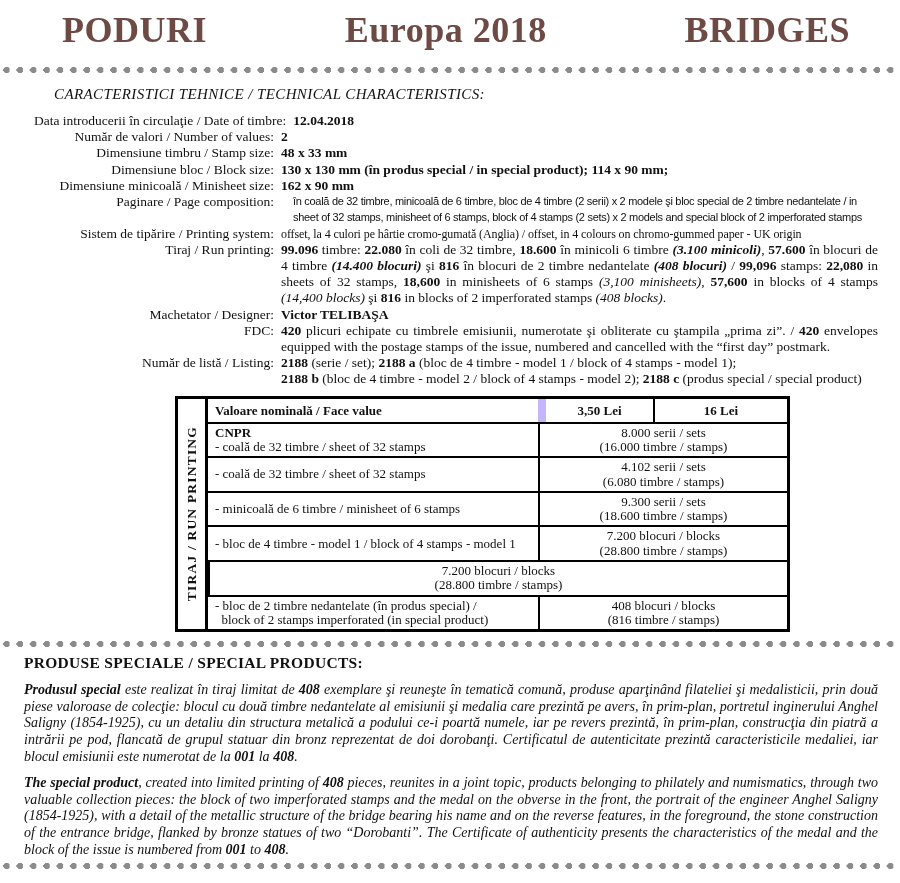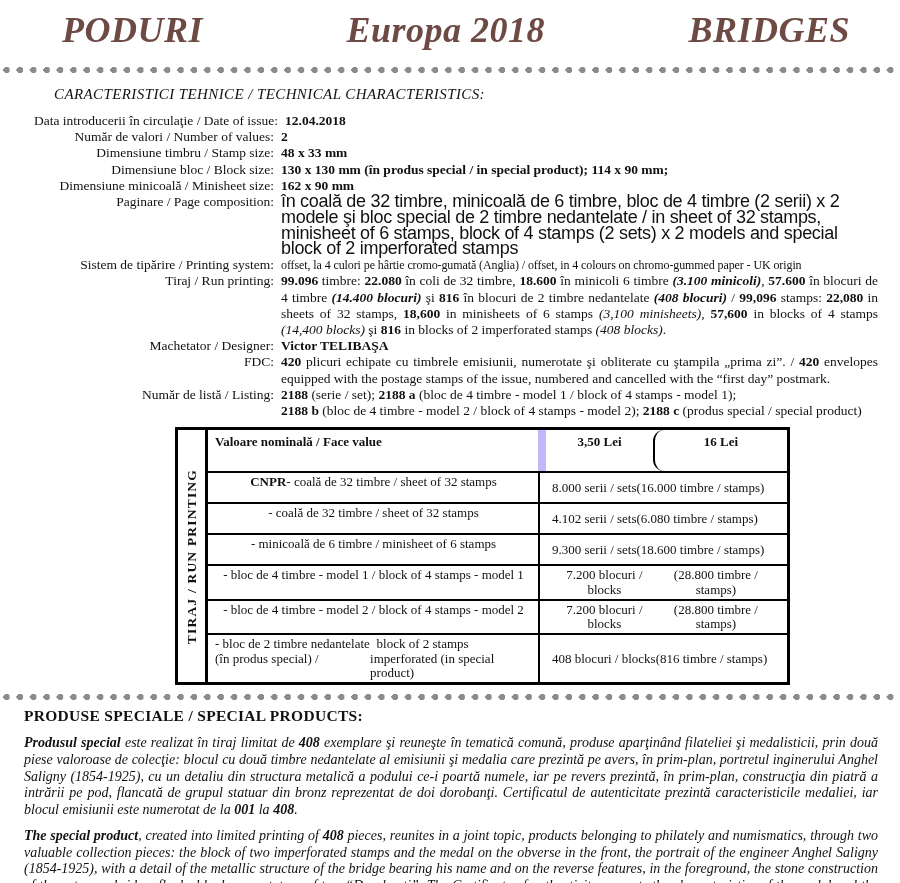--- a/index.html
+++ b/index.html
@@ -3,58 +3,58 @@
 <meta charset="utf-8">
 <style>
   * { margin:0; padding:0; box-sizing:border-box; }
   html, body { background:#ffffff; }
   body {
     width:900px; height:883px; overflow:hidden;
     font-family:"Liberation Serif", serif; color:#111;
   }
   
   .masthead { display:flex; justify-content:space-between; align-items:baseline; padding:6px 50px 0 62px; }
-  .title { font-size:36px; line-height:48px; font-weight:bold; font-style:italic;
+  .title { font-size:36px; line-height:48px; font-weight:bold; 
            color:var(--accent,#6e4a45); letter-spacing:0.5px; }
   
   .dotline { height:8px;
     background-image:radial-gradient(circle 3.3px at 6.5px 4px, var(--dots,#8b8b8b) 98%, transparent 100%);
     background-size:13.4px 8px; background-repeat:repeat-x; }
   .dot-top { margin-top:12px; }
   .dot-mid { margin-top:8px; }
   .dot-bot { margin-top:4px; }
   
   .tech-heading { margin:12px 20px 10px 54px; font-size:15px; font-style:italic;
                   font-weight:normal; letter-spacing:0.4px; }
   .char-list { margin:0 22px 0 34px; font-size:13.5px; line-height:16.2px; }
   .char-row { display:flex; }
   .char-label { flex:0 0 247px; text-align:right; padding-right:7px; white-space:nowrap; }
   .char-value { flex:1; min-width:0; }
   .char-value.justify { text-align:justify; }
-  .char-value.narrow { font-family:"Liberation Sans", sans-serif; font-size:18px;
-                       letter-spacing:-0.3px; line-height:15.8px; }
+  .char-value.narrow { font-family:"Liberation Sans", sans-serif; font-size:11px;
+                       letter-spacing:-0.3px; line-height:15.8px;margin-left:12px; }
   .char-value.tight { font-size:12px; letter-spacing:-0.1px; white-space:nowrap; }
   .b { font-weight:bold; }
   .i { font-style:italic; }
   
   .tiraj-table { display:flex; width:615px; margin:8px 0 0 175px; border:3px solid #000; }
   .side-label { flex:0 0 30px; border-right:3px solid #000; display:flex;
                 align-items:center; justify-content:center; }
   .side-label span { writing-mode:vertical-rl; transform:rotate(180deg); font-weight:bold;
                      font-size:13.5px; letter-spacing:1.2px; white-space:nowrap; }
   .table-main { flex:1; display:flex; flex-direction:column; }
   .t-header { display:flex; font-weight:bold; font-size:13px; }
-  .h-name { flex:0 0 330px; padding:4px 6px 21px 7px; }
+  .h-name { flex:0 0 330px; padding:4px 6px 3px 7px; }
   .h-v1 { flex:0 0 115px; text-align:center; padding:4px 0 3px; border-left:8px solid #c4b5fd; }
-  .h-v2 { flex:1; text-align:center; padding:4px 0 3px; border-left:2px solid #000;border-radius:11px; }
+  .h-v2 { flex:1; text-align:center; padding:4px 0 3px; border-left:2px solid #000; }
   .t-row { display:flex; border-top:2px solid #000; font-size:13px; }
-  .t-row .name { flex:0 0 330px; padding:2px 6px 2px 7px; display:flex; flex-direction:row;
+  .t-row .name { flex:0 0 330px; padding:2px 6px 2px 7px; display:flex; flex-direction:column;
                  justify-content:center; line-height:14.3px; min-height:29px; }
   .nline { white-space:pre-wrap; }
-  .t-row .val { flex:1; border-left:2px solid #000; display:flex; flex-direction:row;
+  .t-row .val { flex:1; border-left:2px solid #000; display:flex; flex-direction:column;
                 justify-content:flex-start; align-items:center; text-align:center;
                 line-height:14.3px; padding:2px 12px; }
   
   .special-heading { margin:6px 20px 0 24px; font-size:15.5px; font-weight:bold;
                      letter-spacing:0.3px; }
   .special-para { margin:10px 22px 0 24px; font-style:italic; font-size:14px;
                   line-height:16.6px; text-align:justify; }
 </style>
 </head>
 <body>
@@ -66,21 +66,21 @@
     <span class="title">Europa 2018</span>
     <span class="title">BRIDGES</span>
   </header>
 
   <div class="dotline dot-top"></div>
 
   <h2 class="tech-heading">CARACTERISTICI TEHNICE / TECHNICAL CHARACTERISTICS:</h2>
 
   <div class="char-list" id="char-list">
       <div class="char-row">
-        <div class="char-label">Data introducerii în circulaţie / Date of issue:</div>
+        <div class="char-label">Data introducerii în circulaţie / Date of timbre:</div>
         <div class="char-value"><span class="b">12.04.2018</span></div>
       </div>
       <div class="char-row">
         <div class="char-label">Număr de valori / Number of values:</div>
         <div class="char-value"><span class="b">2</span></div>
       </div>
       <div class="char-row">
         <div class="char-label">Dimensiune timbru / Stamp size:</div>
         <div class="char-value"><span class="b">48 x 33 mm</span></div>
       </div>
@@ -160,23 +160,20 @@
           <div class="t-row">
             <div class="name">
               <div class="nline"><span>- bloc de 4 timbre - model 1 / block of 4 stamps - model 1</span></div>
             </div>
             <div class="val">
               <div>7.200 blocuri / blocks</div>
               <div>(28.800 timbre / stamps)</div>
             </div>
           </div>
           <div class="t-row">
-            <div class="name">
-              <div class="nline"><span>- bloc de 4 timbre - model 2 / block of 4 stamps - model 2</span></div>
-            </div>
             <div class="val">
               <div>7.200 blocuri / blocks</div>
               <div>(28.800 timbre / stamps)</div>
             </div>
           </div>
           <div class="t-row">
             <div class="name">
               <div class="nline"><span>- bloc de 2 timbre nedantelate (în produs special) /</span></div>
               <div class="nline"><span>  block of 2 stamps imperforated (in special product)</span></div>
             </div>

